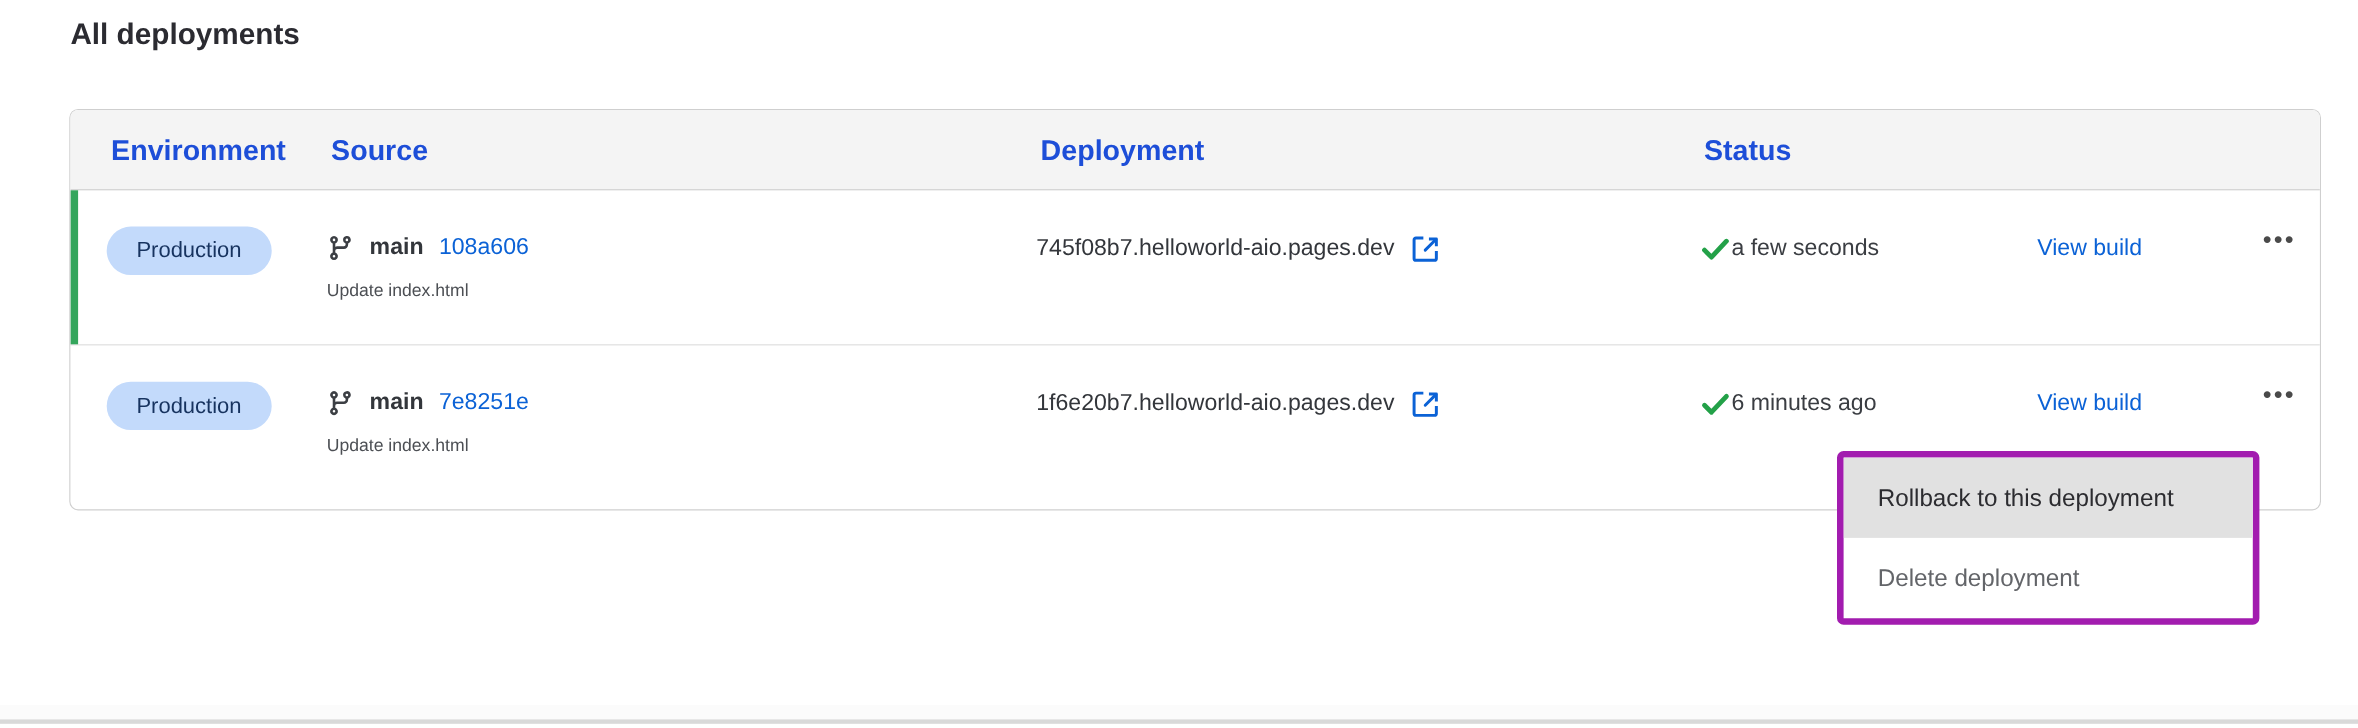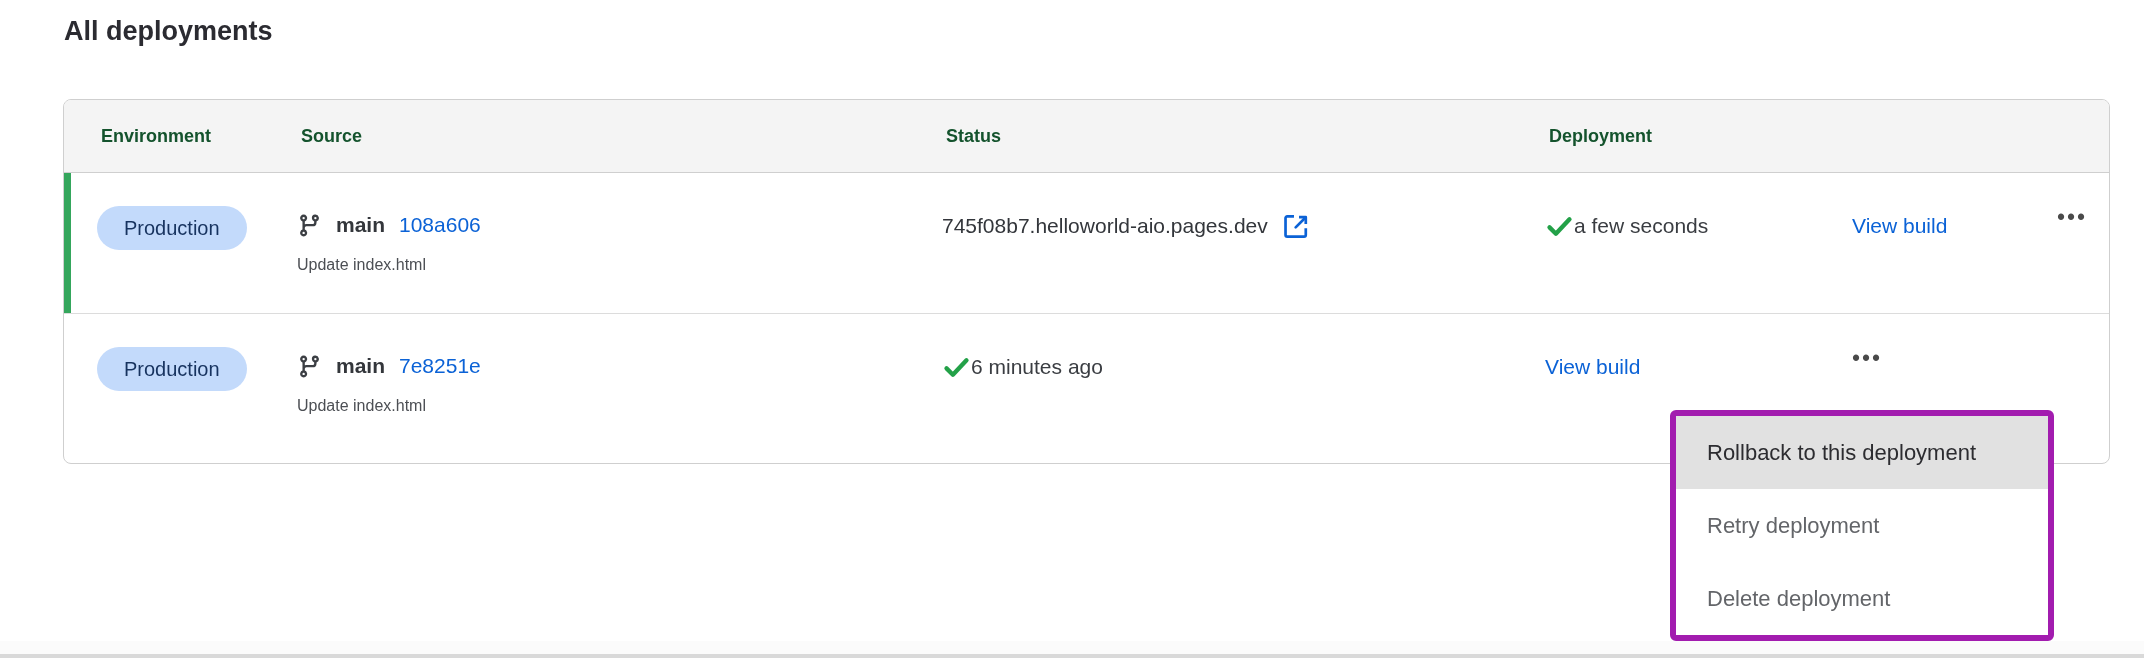--- a/index.html
+++ b/index.html
@@ -31,23 +31,23 @@
   }
 
   .table-header {
     height: 73px;
     background: var(--header-bg, #f4f4f4);
     border-bottom: 1px solid var(--border-color, #cfcfcf);
     display: grid;
     grid-template-columns: 200px 645px 603px 1fr;
     align-items: center;
     padding: 0 37px;
-    font-size: 18px;
+    font-size: 26px;
     font-weight: 600;
-    color: #14532d;
+    color: #1d4ed8;
   }
 
   .table-row {
     position: relative;
     display: grid;
     grid-template-columns: 200px 645px 603px 307px 205px 1fr;
     padding: 0 33px;
   }
   .row-1 { height: 141px; border-bottom: 1px solid #dcdcdc; }
   .row-2 { height: 150px; }
@@ -157,22 +157,22 @@
 </head>
 <body>
 
 <h1 class="page-title">All deployments</h1>
 
 <div class="deploy-card">
 
   <div class="table-header">
     <div>Environment</div>
     <div>Source</div>
+    <div>Deployment</div>
     <div>Status</div>
-    <div>Deployment</div>
   </div>
 
   <div class="table-row row-1">
     <div class="active-bar"></div>
     <div class="cell">
       <span class="env-badge">Production</span>
     </div>
     <div class="source-cell">
       <div class="source-line1">
         <span>
@@ -224,20 +224,32 @@
         <span>
           <svg class="icon-svg" width="25" height="25" viewBox="0 0 16 16" fill="#3c3f44">
             <path d="M9.5 3.25a2.25 2.25 0 1 1 3 2.122V6A2.5 2.5 0 0 1 10 8.5H6a1 1 0 0 0-1 1v1.128a2.251 2.251 0 1 1-1.5 0V5.372a2.25 2.25 0 1 1 1.5 0v1.836A2.493 2.493 0 0 1 6 7h4a1 1 0 0 0 1-1v-.628A2.25 2.25 0 0 1 9.5 3.25Zm-6 0a.75.75 0 1 0 1.5 0 .75.75 0 0 0-1.5 0Zm8.25-.75a.75.75 0 1 0 0 1.5.75.75 0 0 0 0-1.5ZM4.25 12a.75.75 0 1 0 0 1.5.75.75 0 0 0 0-1.5Z"></path>
           </svg>
         </span>
         <span class="branch-name">main</span>
         <a class="commit-link">7e8251e</a>
       </div>
       <div class="commit-msg">Update index.html</div>
     </div>
+    <div class="cell deploy-cell">
+      <div class="deploy-url-wrap">
+        <span class="deploy-url">1f6e20b7.helloworld-aio.pages.dev</span>
+        <a style="cursor:pointer;">
+          <svg class="icon-svg" width="27" height="27" viewBox="0 0 16 16" fill="none" stroke="#0b62d6" stroke-width="1.6">
+            <path d="M13.5 9v4a1 1 0 0 1-1 1h-10a1 1 0 0 1-1-1V3a1 1 0 0 1 1-1h4"></path>
+            <path d="M9.5 2.5h4v4" stroke-linejoin="round"></path>
+            <path d="M13.2 2.8 7.5 8.5" stroke-linecap="round"></path>
+          </svg>
+        </a>
+      </div>
+    </div>
     <div class="cell status-cell">
       <div class="status-wrap">
         <span>
           <svg class="icon-svg" width="29" height="29" viewBox="0 0 16 16" fill="none" stroke="#23a148" stroke-width="2.4" stroke-linecap="round" stroke-linejoin="round">
             <path d="M2.5 8.5 6 12 13.5 4"></path>
           </svg>
         </span>
         <span class="status-text">6 minutes ago</span>
       </div>
     </div>
@@ -246,17 +258,16 @@
     </div>
     <div class="dots-cell">
       <button class="dots-button">•••</button>
     </div>
   </div>
 
 </div>
 
 <div class="context-menu">
   <div class="menu-item highlighted">Rollback to this deployment</div>
-  <div class="menu-item">Retry deployment</div>
   <div class="menu-item">Delete deployment</div>
 </div>
 
 <div class="bottom-band"></div>
 
 </body></html>

